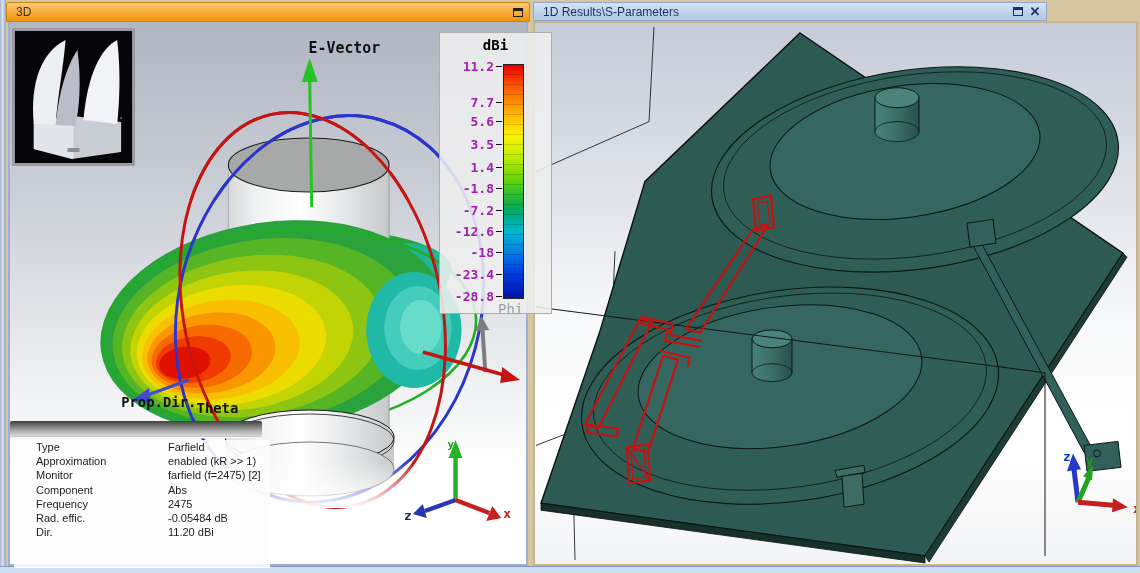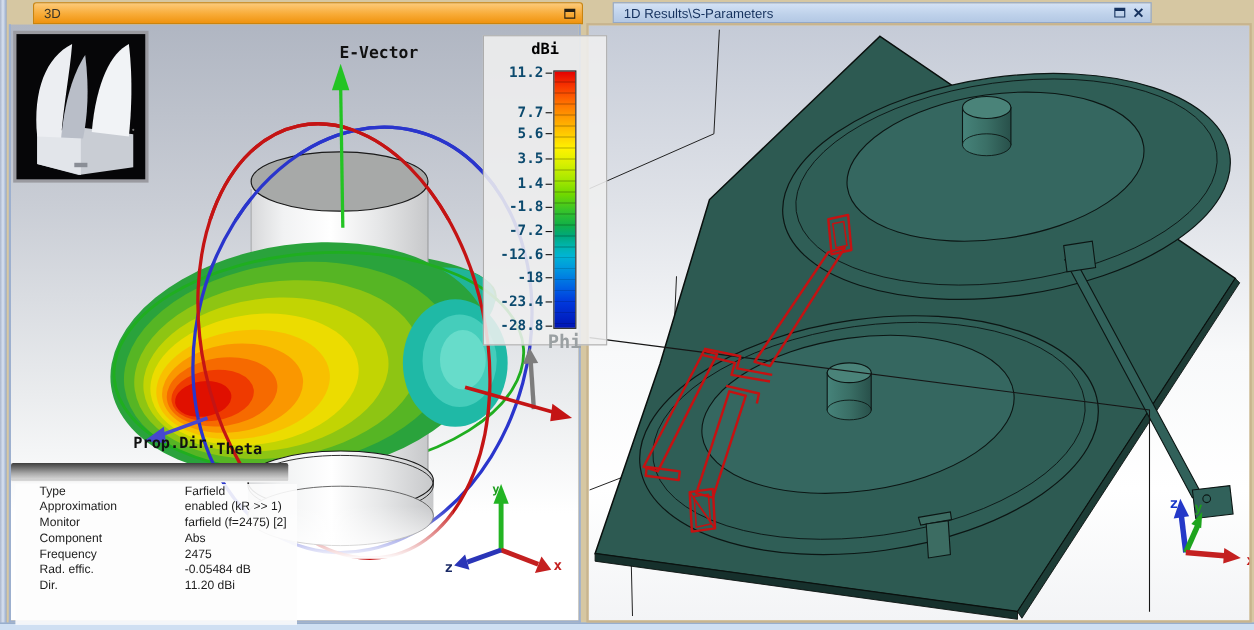--- a/index.html
+++ b/index.html
@@ -5,21 +5,21 @@
   * { margin:0; padding:0; box-sizing:border-box; }
   body { font-family:"Liberation Sans", sans-serif; background:#9a9a9a; }
   #stage { position:relative; width:1140px; height:573px; background:#d6c7a2; overflow:hidden; }
   .edge-left { position:absolute; left:0; top:0; width:6px; height:573px;
     background:linear-gradient(90deg,#aab6cc,#d9e2f0 45%,#92a6c6); }
   .strip-bottom { position:absolute; left:0; top:566px; width:1140px; height:7px;
     background:#cfdff2; border-top:1px solid #8099bd; }
 
   .win { position:absolute; }
   .titlebar { position:absolute; left:0; top:0; right:0; height:20px; font-size:12px;
-    display:flex; align-items:center;margin-left:24px; }
+    display:flex; align-items:center; }
   .t-orange { background:linear-gradient(180deg,#fdca79 0%,#f8ab37 55%,#f0930e 100%);
     border:1px solid #c98410; border-radius:3px 3px 0 0; color:#3a3428; }
   .t-blue { background:linear-gradient(180deg,#d4e2f6 0%,#bed1ea 60%,#b3c8e4 100%);
     border:1px solid #93a8c8; color:#16325e; height:19px; }
   .titlebar .t-label { padding-left:9px; flex:1; }
   .winbtn { width:12px; height:12px; margin-right:5px; display:flex; align-items:center;
     justify-content:center; font-weight:bold; font-size:11px; color:#241e12; cursor:default; }
   .box-icon { width:10px; height:9px; border:1px solid #241e12; border-top:3px solid #241e12; }
   .box-icon.blue { border-color:#16325e; border-top-color:#16325e; }
   .x-icon { color:#16325e; font-size:13px; line-height:10px; }
@@ -38,23 +38,23 @@
     font-weight:bold; font-size:14px; color:#000; }
   .cb-bar { position:absolute; left:63px; top:31px; width:21px; height:235px;
     border:1px solid #222;
     background:linear-gradient(180deg,#e40000 0%,#f83800 6%,#ff6e00 12%,#ff9d00 18%,
       #ffc800 24%,#fff200 30%,#d8f000 36%,#a8e800 42%,#70d800 48%,#38c428 54%,#10b048 60%,
       #00a87a 64%,#00b4ac 68%,#00b4d4 72%,#0090e0 78%,#0064e4 84%,#0038dc 90%,#0014b4 100%); }
   .cb-bar::after { content:""; position:absolute; inset:0;
     background:repeating-linear-gradient(180deg,transparent 0 9px,rgba(0,0,0,.15) 9px 10px); }
   .cb-tick { position:absolute; left:56px; width:6px; height:1px; background:#111; }
   .cb-lab { position:absolute; left:0px; width:54px; text-align:right; font-weight:bold;
-    font-size:13px; color:#0c4a6e; line-height:11px; }
+    font-size:13px; color:#a21caf; line-height:11px; }
   #phi-label { position:absolute; left:492px; top:299px; z-index:6; color:#9aa0a2;
-    font-family:"DejaVu Sans Mono", monospace; font-weight:bold; font-size:17px; }
+    font-family:"DejaVu Sans Mono", monospace; font-weight:normal; font-size:14px; }
 
   
   #info-table { position:absolute; left:8px; top:438px; width:256px; height:128px; z-index:4;
     background:rgba(253,253,253,0.9); font-size:11px; color:#1c1c1c; }
   .info-row { display:grid; grid-template-columns:100px auto; height:14.2px;
     align-items:center; padding-left:22px; white-space:nowrap;gap:32px; }
 
   .mono-label { font-family:"DejaVu Sans Mono", monospace; font-weight:bold; }
 </style>
 </head>

